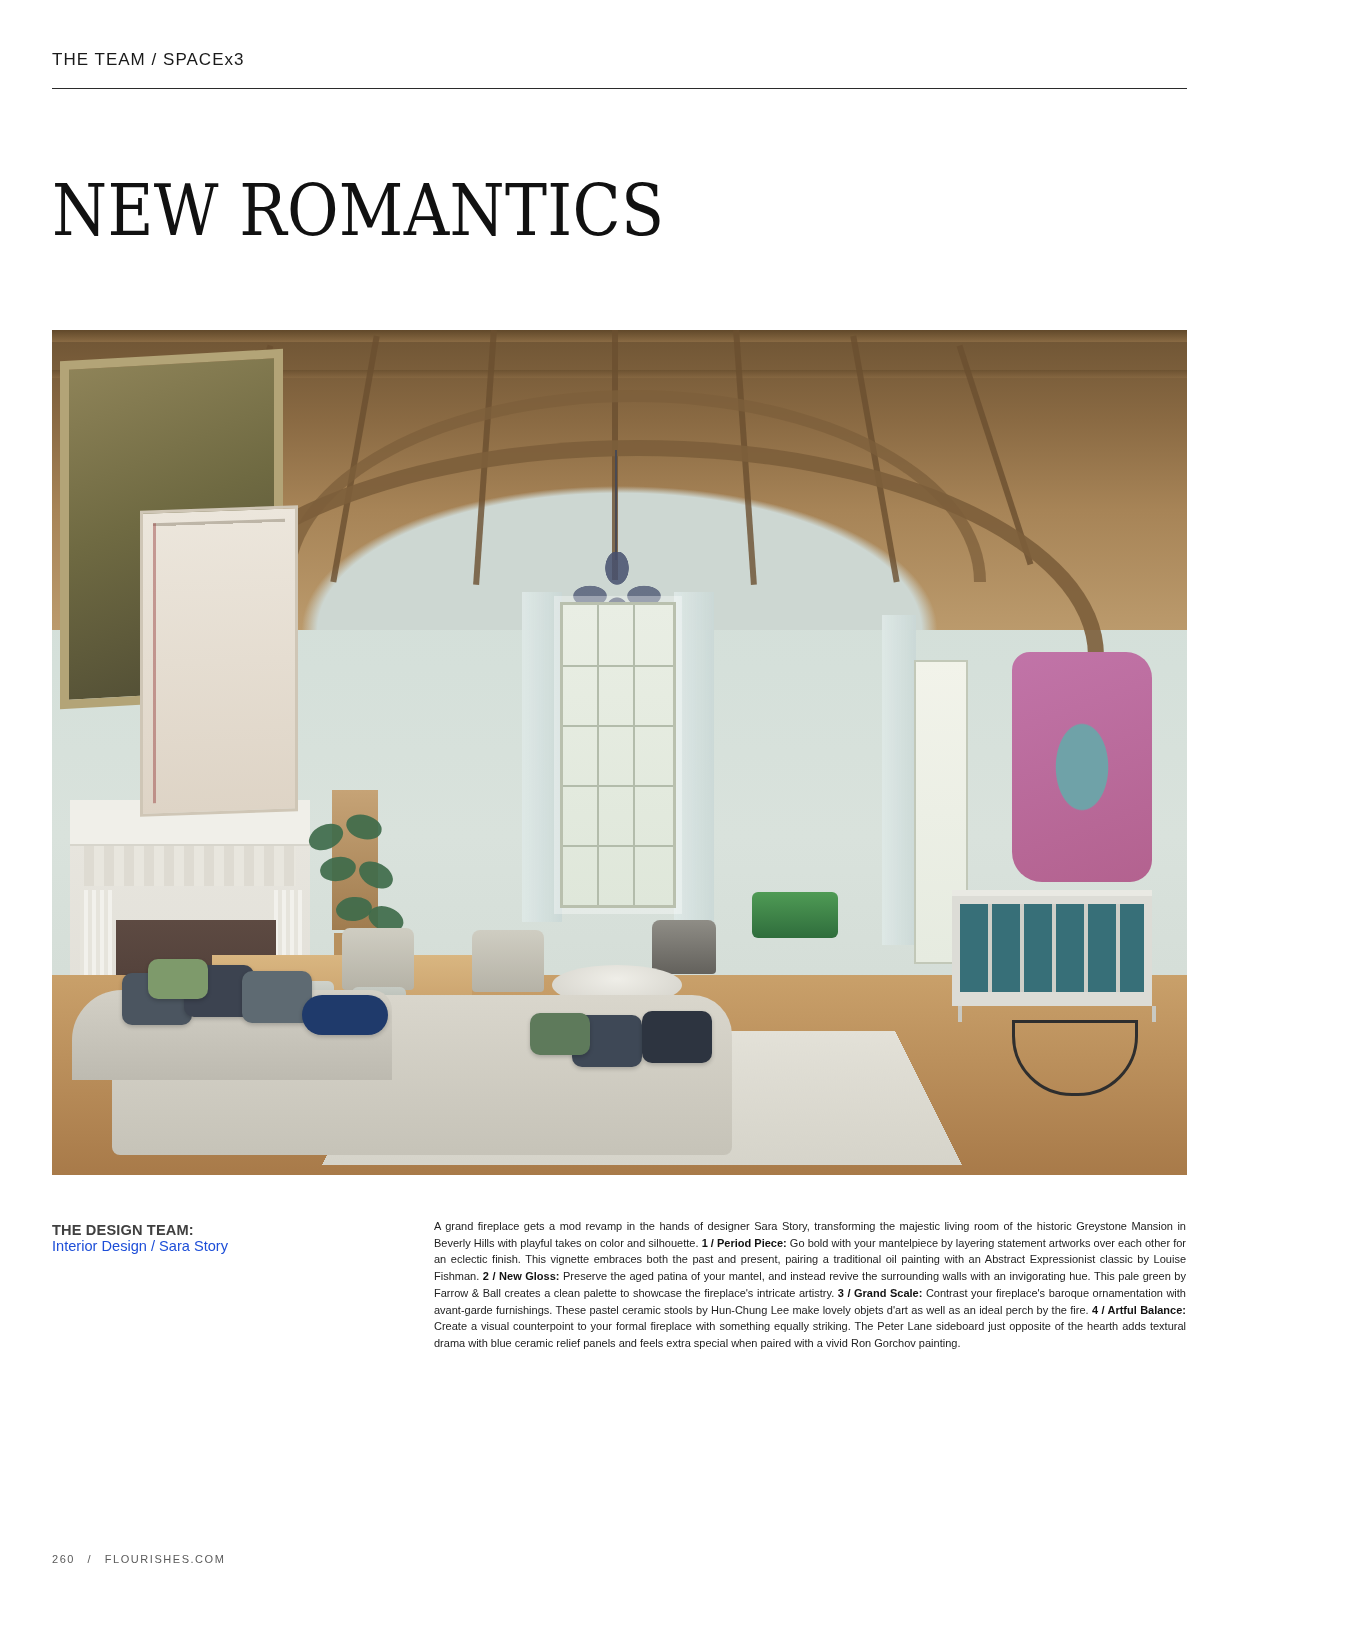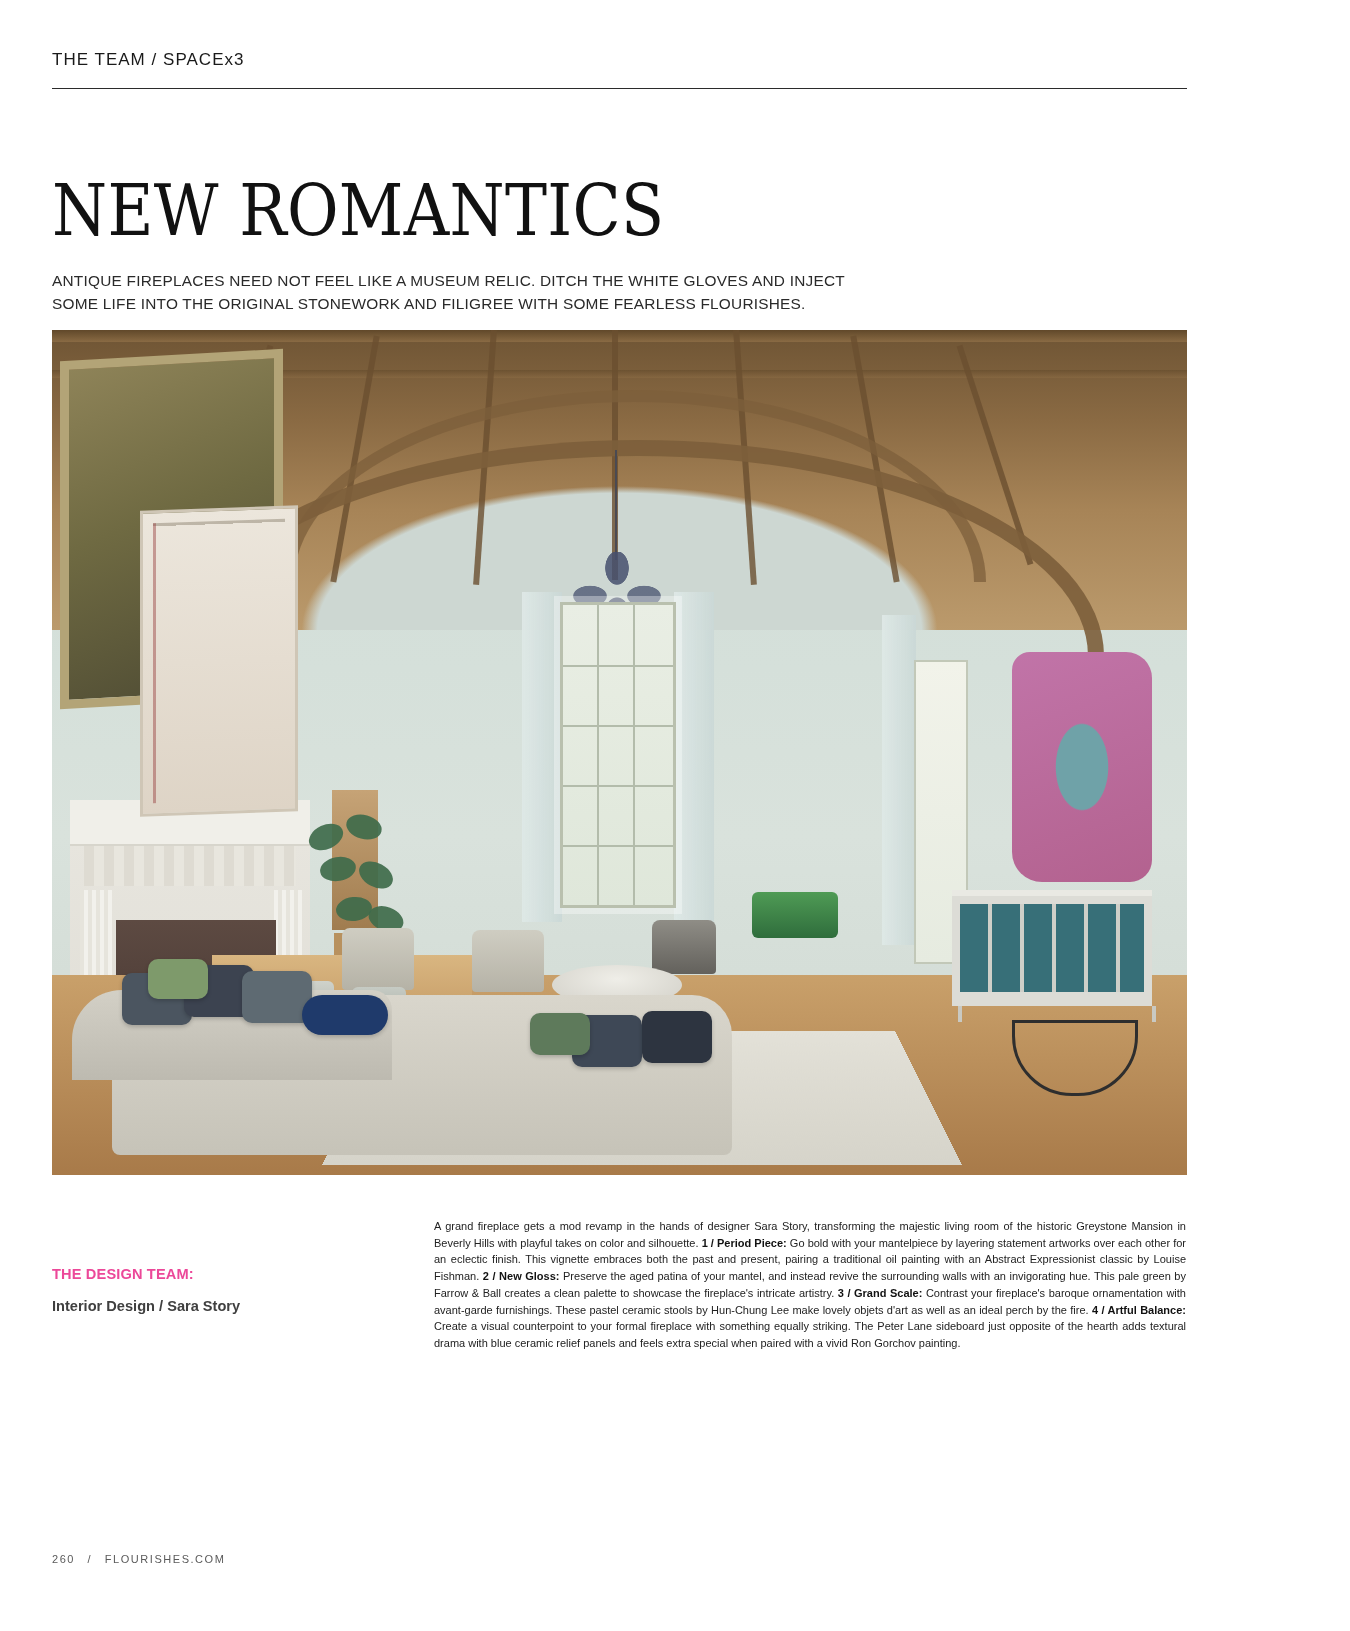--- a/index.html
+++ b/index.html
@@ -304,28 +304,26 @@
   .col-left {
     position: absolute;
     left: 52px;
     top: 1222px;
     width: 330px;
   }
   .team-label {
     font-size: 14.6px;
     font-weight: bold;
     letter-spacing: 0.01em;
-    color: #ec4899;
-    margin-top: 44px;
+    color: #404040;
   }
   .team-member {
-    margin-top: 16px;
+    margin-top: 0;
     font-size: 14.6px;
-    color: #404040;
-    font-weight: bold;
+    color: #1d4ed8;
   }
 
   .col-right {
     position: absolute;
     left: 434px;
     top: 1218px;
     width: 752px;
     font-size: 11px;
     line-height: 1.52;
     color: #222;
@@ -349,21 +347,20 @@
 
 <div class="page">
 
   <div class="header">
     <div class="header-kicker">THE TEAM / SPACEx3</div>
     <div class="header-rule"></div>
   </div>
 
   <div class="title-block">
     <h1 class="headline">NEW ROMANTICS</h1>
-    <div class="dek">ANTIQUE FIREPLACES NEED NOT FEEL LIKE A MUSEUM RELIC. DITCH THE WHITE GLOVES AND INJECT SOME LIFE INTO THE ORIGINAL STONEWORK AND FILIGREE WITH SOME FEARLESS FLOURISHES.</div>
   </div>
 
   <div class="photo-wrap">
     <div class="photo">
       <div class="wall"></div>
 
       <div class="ceiling">
         <div class="beam" style="left:0;top:0;width:100%;height:12px;"></div>
         <div class="beam" style="left:0;top:40px;width:100%;height:8px;opacity:.5;"></div>
         <div class="truss" style="left:180px;top:10px;width:6px;height:230px;transform:rotate(18deg);"></div>

